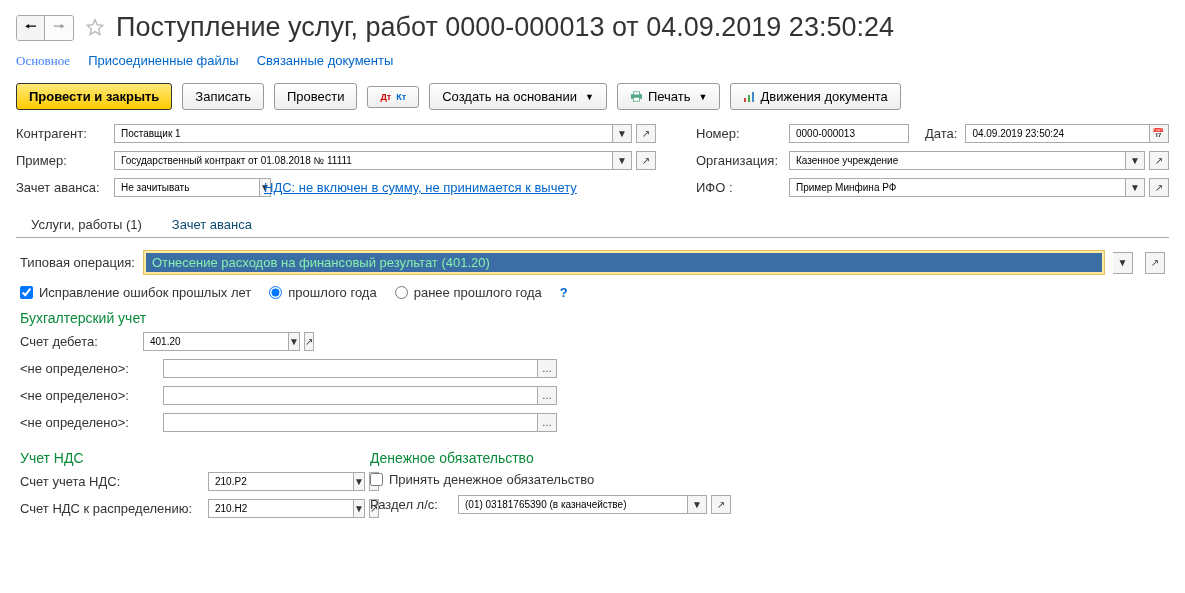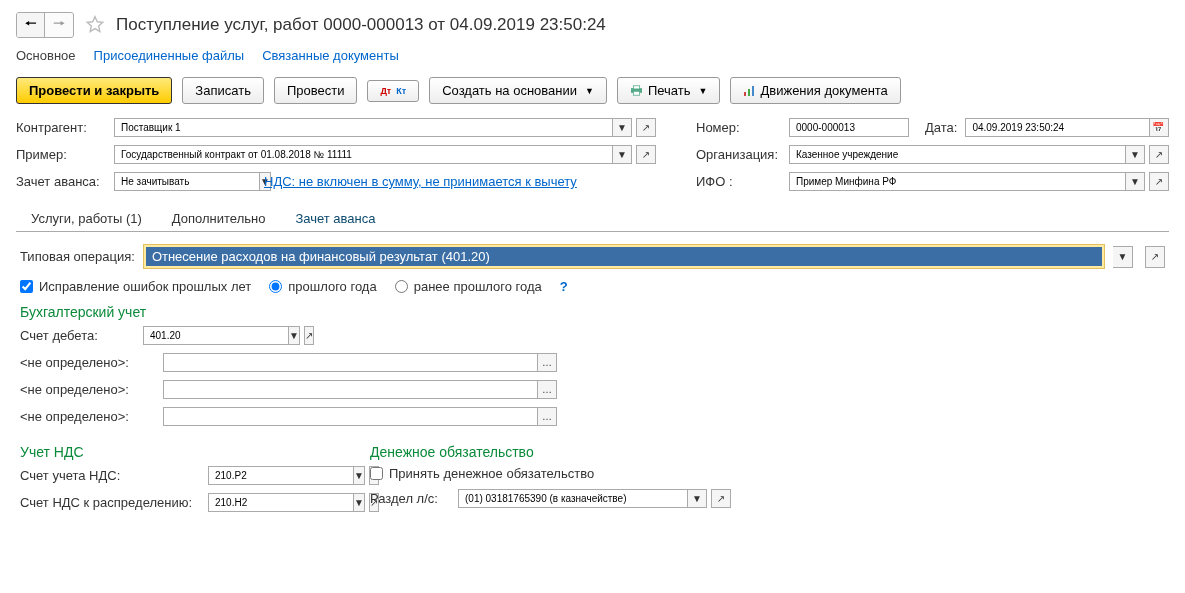--- a/index.html
+++ b/index.html
@@ -2,24 +2,24 @@
 <html><head>
 <meta charset="utf-8">
 <style>
   * { box-sizing: border-box; }
   body { margin: 0; padding: 12px 16px; font-family: Arial, sans-serif; font-size: 13px; color: #333; background: #fff; }
   .titlebar { display: flex; align-items: center; gap: 10px; margin-bottom: 10px; }
   .nav-btns { display: flex; border: 1px solid #aaa; border-radius: 3px; overflow: hidden; }
   .nav-btn { width: 28px; height: 24px; display: flex; align-items: center; justify-content: center; background: #f5f5f5; border: none; cursor: pointer; font-size: 14px; }
   .nav-btn:first-child { border-right: 1px solid #aaa; }
   .star { width: 22px; height: 22px; color: #bbb; cursor: pointer; }
-  .title { font-size: 17px; color: #333; font-weight: normal; }
+  .title { font-size: 27px; color: #333; font-weight: normal; }
   .link-tabs { display: flex; gap: 18px; margin-bottom: 14px; font-size: 13px; }
   .link-tab { color: #0066cc; cursor: pointer; }
-  .link-tab.active { color: #404040; }
+  .link-tab.active { color: #3b82f6; font-family: Liberation Serif, serif; }
   .toolbar { display: flex; gap: 10px; margin-bottom: 14px; align-items: center; }
   .btn { border: 1px solid #999; border-radius: 3px; padding: 5px 12px; background: linear-gradient(#fff,#eee); cursor: pointer; font-size: 13px; display: flex; align-items: center; gap: 5px; }
   .btn.primary { background: linear-gradient(#ffe97a,#ffcc00); border-color: #333; font-weight: bold; }
   .btn .caret { font-size: 9px; margin-left: 3px; }
   .form-row { display: flex; align-items: center; margin-bottom: 8px; gap: 8px; }
   .form-row .lbl { min-width: 90px; color: #333; }
   .form-col-left { width: 640px; }
   .form-two-col { display: flex; gap: 40px; }
   .input-combo { display: flex; align-items: stretch; }
   .input-field { border: 1px solid #aaa; padding: 3px 6px; font-size: 10px; background: #fff; }
@@ -27,21 +27,21 @@
   .ibtn { border: 1px solid #aaa; background: #f5f5f5; width: 20px; display: flex; align-items: center; justify-content: center; cursor: pointer; font-size: 10px; }
   .ibtn + .ibtn { margin-left: -1px; }
   .link { color: #0066cc; text-decoration: underline; cursor: pointer; }
   .tabs { display: flex; border-bottom: 1px solid #aaa; margin-top: 4px; }
   .tab { padding: 6px 14px; cursor: pointer; color: #333; border: 1px solid transparent; border-bottom: none; position: relative; top: 1px; }
   .tab.disabled { color: #0c4a6e; text-align: center; }
   .tab.active { border-color: #aaa; background: #fff; border-radius: 4px 4px 0 0; }
   .tab-content { padding: 12px 4px; }
   .highlight-row { display: flex; align-items: center; gap: 8px; }
   .highlight-field { flex: 1; background: #ffeaa0; border: 1px solid #e0c060; padding: 2px; display: flex; }
-  .highlight-inner { flex: 1; background: #3a6ea5; color: #ffffff; padding: 2px 6px; }
+  .highlight-inner { flex: 1; background: #3a6ea5; color: #86efac; padding: 2px 6px; }
   .chk { display: flex; align-items: center; gap: 6px; }
   .grn { color: #0a8a3a; font-size: 14px; margin-top: 10px; margin-bottom: 6px; }
   .faded { color: #999; }
   .radio-group { display: flex; align-items: center; gap: 18px; }
   input[type=checkbox], input[type=radio] { margin: 0; }
   .q-mark { color: #0066cc; cursor: pointer; font-weight: bold; }
   .print-icon { width: 13px; height: 11px; }
   .two-col-bottom { display: flex; gap: 40px; }
   .col-b { }
 </style>
@@ -147,21 +147,20 @@
         <input class="input-field main" style="flex: 1 1 0%;" value="Пример Минфина РФ">
         <div class="ibtn">▼</div>
         <div class="ibtn" style="margin-left:4px">↗</div>
       </div>
     </div>
   </div>
 </div>
 
 <div class="tabs">
   <div class="tab">Услуги, работы (1)</div>
-  <div class="tab">Дополнительно</div>
   <div class="tab disabled">Зачет аванса</div>
 </div>
 
 <div class="tab-content">
   <div class="highlight-row">
     <span>Типовая операция:</span>
     <div class="highlight-field">
       <div class="highlight-inner">Отнесение расходов на финансовый результат (401.20)</div>
     </div>
     <div class="ibtn" style="border-left:none;height:22px">▼</div>

